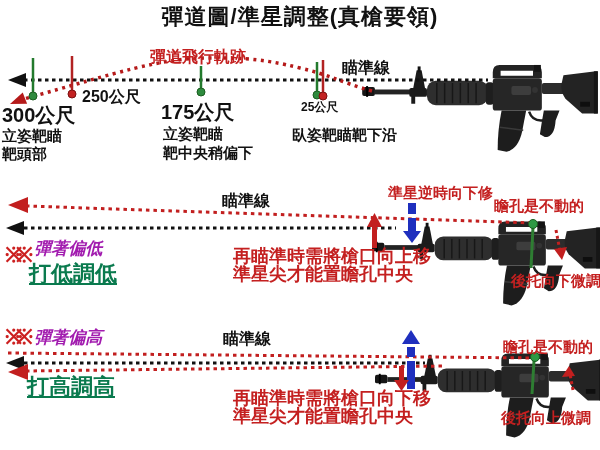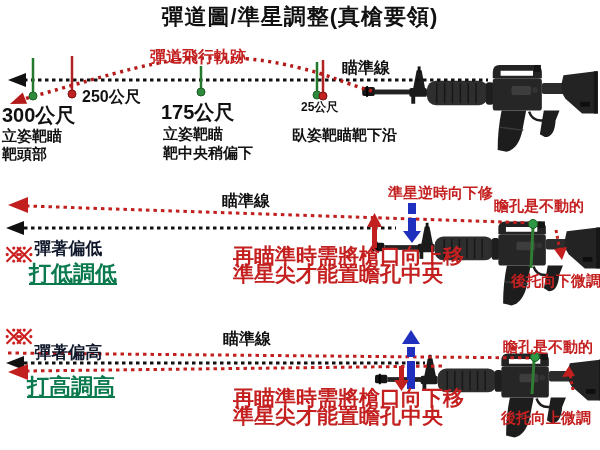--- a/index.html
+++ b/index.html
@@ -3,32 +3,32 @@
 <meta charset="utf-8">
 <style>
   html,body{margin:0;padding:0;background:#ffffff;}
   #stage{
     position:relative;width:600px;height:450px;background:#ffffff;
     font-family:"Liberation Sans",sans-serif;overflow:hidden;
   }
   .label{position:absolute;font-weight:bold;white-space:nowrap;line-height:1.1;}
   .black{color:#111111;}
   .red{color:#c42020;}
-  .darkred{color:#0f172a;}
+  .darkred{color:#a21caf;font-style:italic;}
   .green{color:#0a7a4e;text-decoration:underline;}
   .t22{font-size:22px;}
   .t20{font-size:20px;text-align:center;}
   .t18{font-size:12px;}
   .t17{font-size:17px;}
   .t16{font-size:16px;}
   .t15{font-size:15px;}
   #title{left:0;top:5px;width:600px;text-align:center;letter-spacing:1px;}
   .star{font-size:21px;color:#cc2020;letter-spacing:-7px;font-weight:bold;}
   .impact-row{position:absolute;display:flex;align-items:flex-start;gap:8px;}
-  .instr{position:absolute;font-weight:bold;color:#c42020;font-size:21px;line-height:18px;white-space:nowrap;}
+  .instr{position:absolute;font-weight:bold;color:#c42020;font-size:18px;line-height:18px;white-space:nowrap;}
   svg{position:absolute;left:0;top:0;}
 </style>
 </head>
 <body>
 
 <div id="stage">
 
   <svg width="600" height="450" viewBox="0 0 600 450">
     <defs>
       <symbol id="rifle" viewBox="0 0 240 110">
@@ -181,21 +181,21 @@
   <div class="label green t22" style="left:29px;top:262px;">打低調低</div>
 
   <div class="instr" style="left:233px;top:247px;">
     <div>再瞄準時需將槍口向上移</div>
     <div>準星尖才能置瞻孔中央</div>
   </div>
   <div class="label red t15" style="left:511px;top:273px;">後托向下微調</div>
 
   <div class="impact-row" style="left:5px;top:322px;">
     <span class="star">※※</span>
-    <span class="label darkred t17" style="position:static;margin-top:22px;">彈著偏高</span>
+    <span class="label darkred t17" style="position:static;margin-top:7px;">彈著偏高</span>
   </div>
   <div class="label black t16" style="left:223px;top:330px;">瞄準線</div>
   <div class="label red t15" style="left:503px;top:339px;">瞻孔是不動的</div>
 
   <div class="label green t22" style="left:27px;top:375px;">打高調高</div>
 
   <div class="instr" style="left:233px;top:389px;">
     <div>再瞄準時需將槍口向下移</div>
     <div>準星尖才能置瞻孔中央</div>
   </div>

